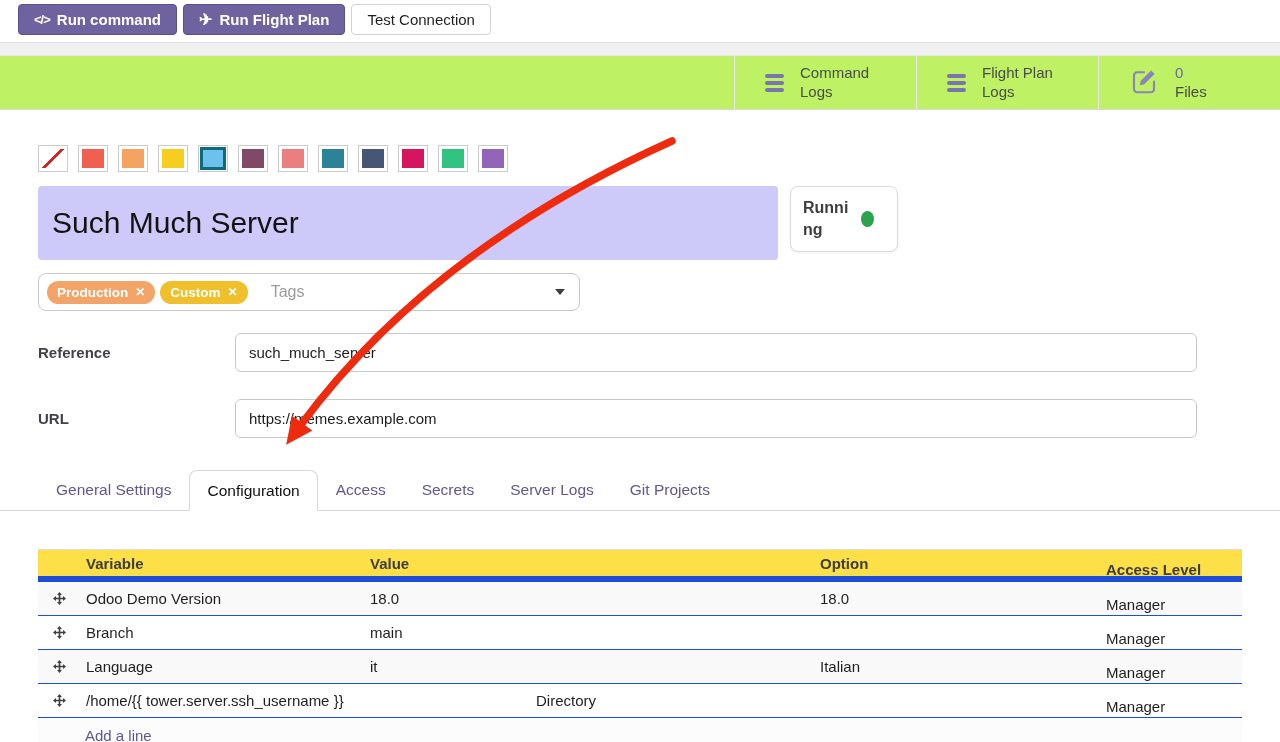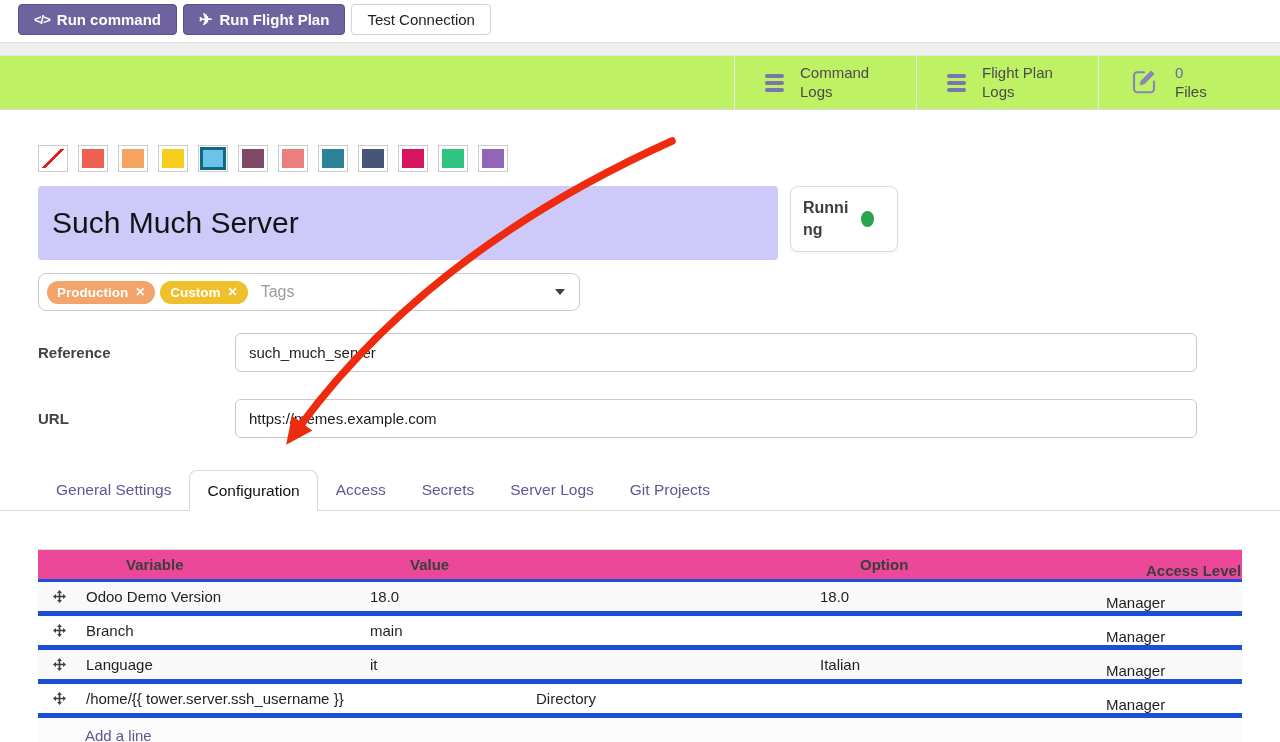--- a/index.html
+++ b/index.html
@@ -38,37 +38,37 @@
 
   .title-row { margin-top:14px; display:flex; gap:12px; align-items:flex-start; }
   .title { width:740px; height:74px; background:#CDC9F8; border-radius:4px; font-size:30px; font-weight:normal; color:#131313; line-height:74px; padding-left:14px; }
   .status-badge { width:108px; height:66px; background:#fff; border:1px solid #dbdbdb; border-radius:8px; display:flex; align-items:center; padding:0 12px; gap:10px; box-shadow:0 1px 3px rgba(0,0,0,.06); }
   .status-text { font-weight:bold; font-size:16px; color:#3d3d3d; width:48px; line-height:1.35; word-break:break-all; }
   .status-dot { width:13px; height:16px; border-radius:50%; background:#2BA24C; flex:none; }
 
   .tags-box { margin-top:13px; width:542px; height:38px; border:1px solid #c9c9c9; border-radius:8px; display:flex; align-items:center; padding:0 28px 0 8px; position:relative; cursor:text; }
   .pill { display:inline-flex; align-items:center; gap:7px; height:23px; border-radius:12px; padding:0 10px; color:#fff; font-weight:bold; font-size:13.5px; margin-right:5px; }
   .pill .x { font-size:12px; font-weight:bold; cursor:pointer; }
-  .tags-placeholder { color:#9b9b9b; font-size:16px; margin-left:8px; }
+  .tags-placeholder { color:#9b9b9b; font-size:16px; margin-left:18px; }
   .caret { position:absolute; right:14px; top:50%; transform:translateY(-50%); width:0; height:0; border-left:5px solid transparent; border-right:5px solid transparent; border-top:6px solid #3f3f3f; cursor:pointer; }
 
   .field-row { display:flex; align-items:center; margin-top:27px; }
   .field-row.first { margin-top:22px; }
   .field-row label { width:197px; font-weight:bold; font-size:15px; color:#43414a; }
   .field-row input { width:962px; height:39px; border:1px solid #c9c9c9; border-radius:6px; padding:0 13px; font-size:15px; color:#1c1c1c; font-family:inherit; background:#fff; }
 
   
   .tabbar { margin:32px -38px 0 -38px; padding-left:38px; height:41px; border-bottom:1px solid #d8d8d8; display:flex; align-items:stretch; }
   .tab { padding:0 17px; display:flex; align-items:center; font-size:15.5px; color:#5d5794; cursor:pointer; border:1px solid transparent; text-decoration:none; }
   .tab.active { background:#fff; border-color:#d8d8d8; border-bottom-color:#fff; border-radius:8px 8px 0 0; color:#111; margin-bottom:-1px; }
 
   
   .table { margin-top:38px; width:1204px; }
-  .thead { display:flex; align-items:center; height:33px; background:#ec4899; border-top:1px solid #dedede; border-bottom:3px solid #1d4ed8; font-weight:bold; font-size:15px; color:#3d3d3d;padding-left:40px; }
-  .tr { display:flex; align-items:center; height:34px; border-bottom:5px solid #1d4ed8; font-size:15px; color:#1f1f1f; background:#fff; }
+  .thead { display:flex; align-items:center; height:33px; background:#fde047; border-top:1px solid #dedede; border-bottom:6px solid #1d4ed8; font-weight:bold; font-size:15px; color:#3d3d3d; }
+  .tr { display:flex; align-items:center; height:34px; border-bottom:1px solid #1d4ed8; font-size:15px; color:#1f1f1f; background:#fff; }
   .tr.odd { background:#f9f9f9; }
   .th,.td { padding-left:6px; overflow:hidden; white-space:nowrap; }
   .c0 { width:42px; flex:none; padding-left:0; }
   .c1 { width:284px; flex:none; }
   .c2 { width:450px; flex:none; }
   .c3 { width:286px; flex:none; }
   .c4 { flex:1;margin-top:12px; }
   .handle { display:flex; justify-content:center; align-items:center; cursor:move; height:100%; }
   .add-line-row { height:34px; display:flex; align-items:center; padding-left:47px; background:#fcfcfc; }
   .add-line { color:#5d5794; font-size:15px; cursor:pointer; text-decoration:none; }

